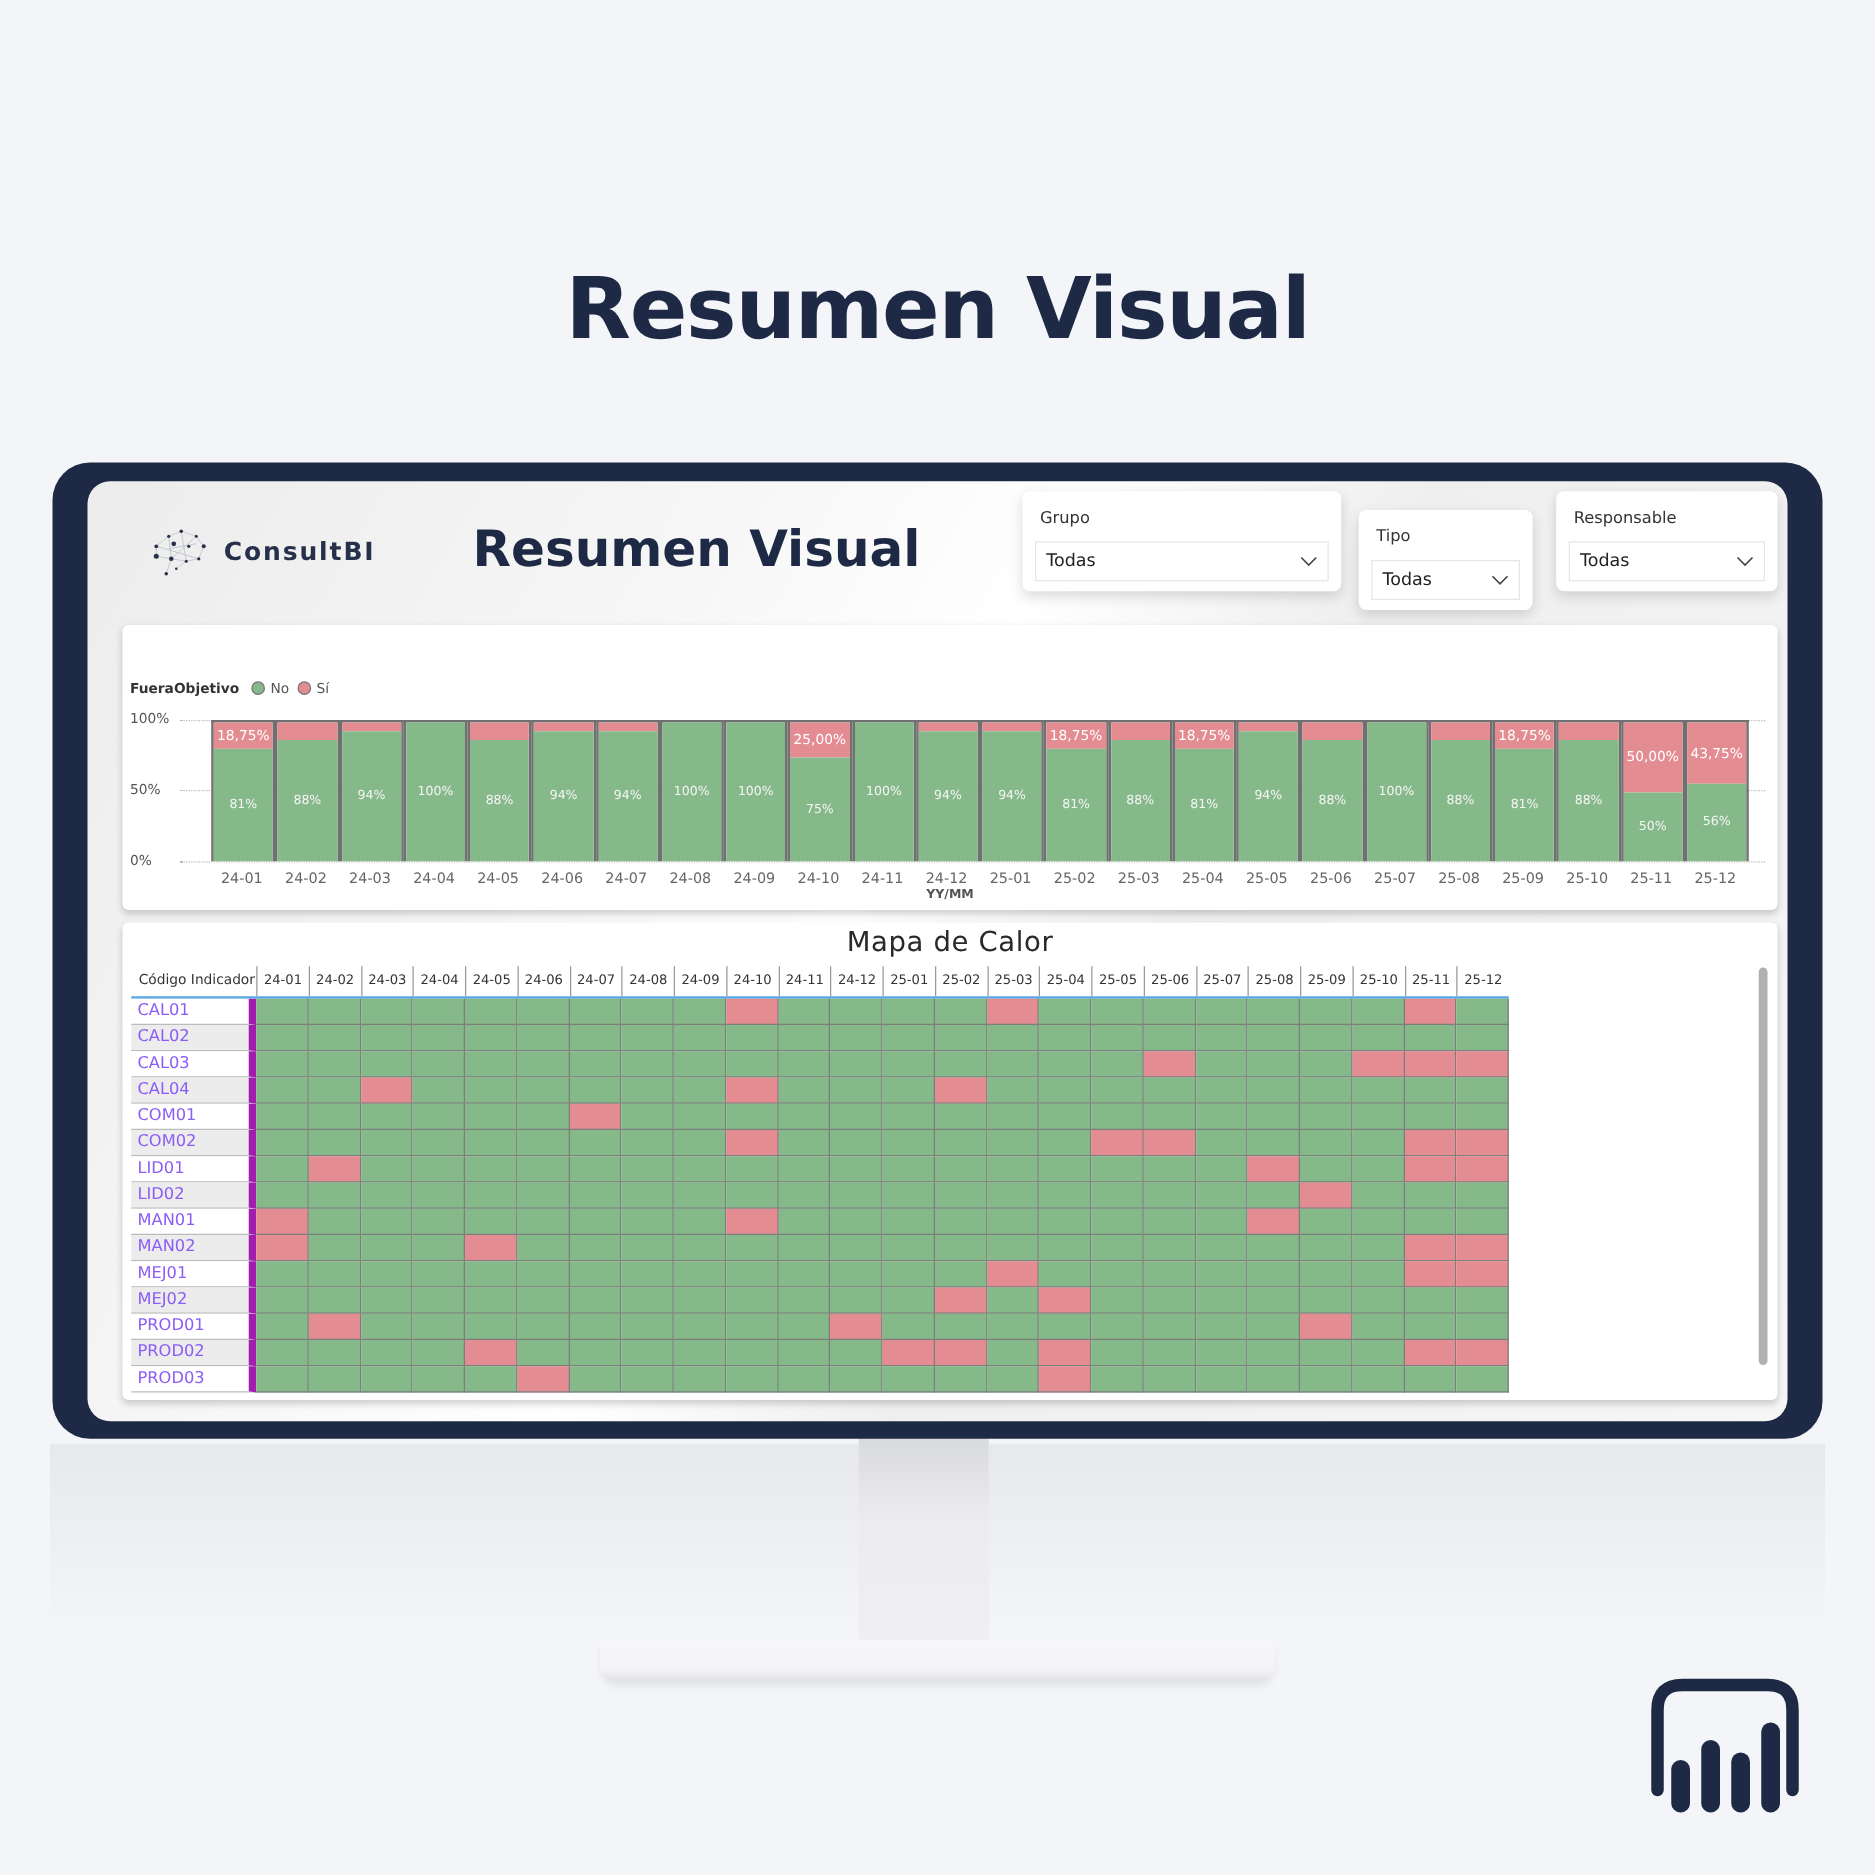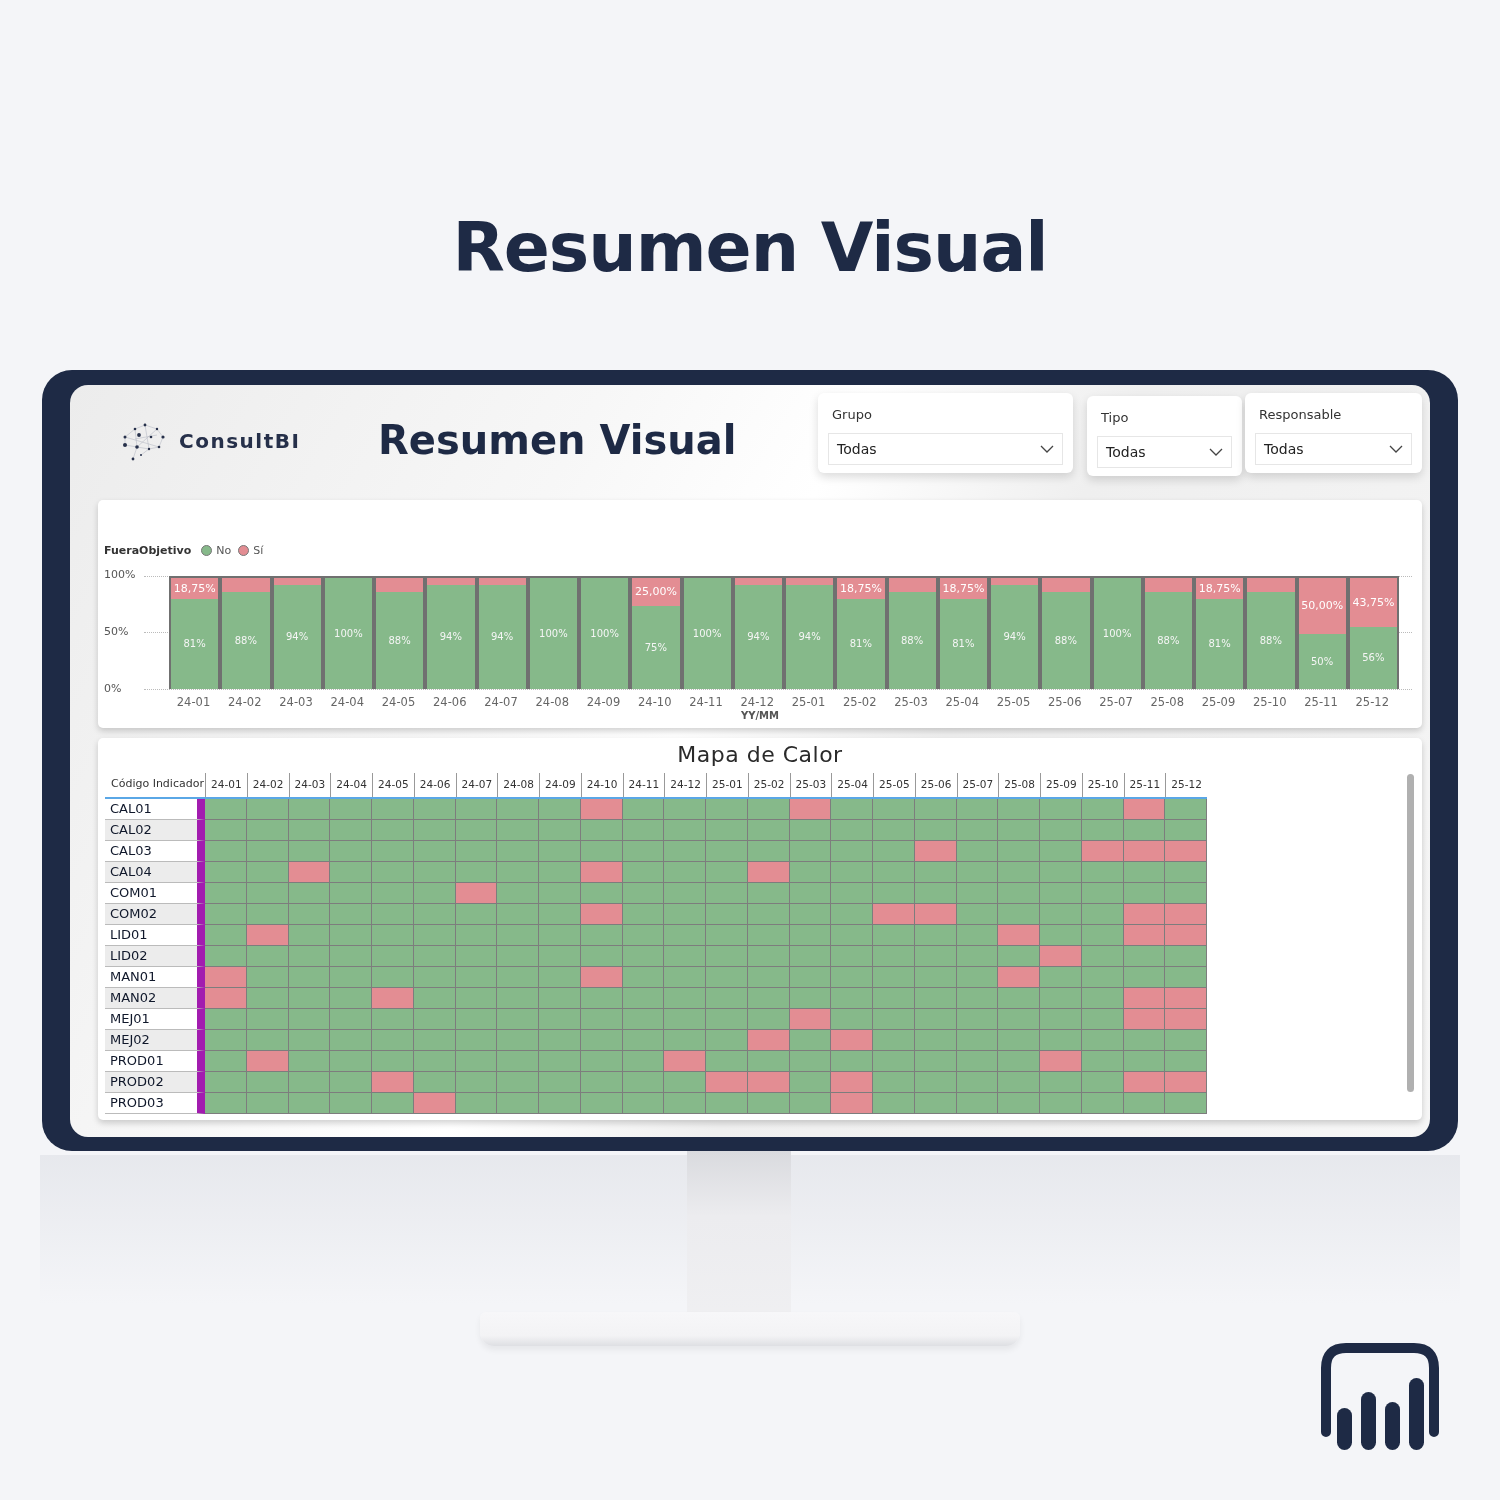--- a/index.html
+++ b/index.html
@@ -83,21 +83,21 @@
   .seg-green { background: #86b98a; color: #f5f5f5; font-size: 10px; flex: 1; display: flex; align-items: center; justify-content: center; }
   .xtick { position: absolute; top: 195px; font-size: 11.5px; color: #666; text-align: center; width: 51px; }
   .xlabel { position: absolute; top: 210px; width: 100%; text-align: center; font-size: 10px; font-weight: bold; color: #555; left: 0; }
   
   .hm-head { position: absolute; top: 35px; height: 24px; display: flex; font-size: 11px; color: #333; }
   .hm-head .h-first { width: 100px; padding-left: 6px; line-height: 22px; position: relative; }
   .hm-head .h-first .sort { position: absolute; left: 10px; top: 17px; font-size: 7px; }
   .hm-head .h-col { width: 41.75px; border-left: 1px solid #999; text-align: center; line-height: 22px; font-size: 10.5px; }
   .hm-body { position: absolute; left: 7px; top: 59px; border-top: 2px solid #5aa7e6; }
   .hm-row { display: flex; height: 21px; }
-  .hm-label { width: 100px; padding-left: 5px; font-size: 13px; color: #0f172a; line-height: 20px; border-bottom: 1px solid #bbb; border-right: 8px solid #a21caf; }
+  .hm-label { width: 100px; padding-left: 5px; font-size: 13px; color: #8b5cf6; line-height: 20px; border-bottom: 1px solid #bbb; border-right: 6px solid #a21caf; }
   .hm-row:nth-child(even) .hm-label { background: #ececec; }
   .hm-row:nth-child(odd) .hm-label { background: #fff; }
   .cell { width: 41.75px; height: 21px; background: #86b98a; border-right: 1px solid #7d7d7d; border-bottom: 1px solid #7d7d7d; }
   .cell.red { background: #e38d93; }
   .scrollbar { position: absolute; right: 8px; top: 36px; width: 7px; height: 318px; background: #b0b0b0; border-radius: 4px; }
   .pbi-logo { position: absolute; left: 1318px; top: 1340px; width: 124px; height: 112px; }
 </style>
 </head>
 <body>
 
@@ -140,21 +140,21 @@
   <div class="slicer" style="left:748px; top:8px; width:255px; height:80px;">
     <div class="slicer-label">Grupo</div>
     <div class="slicer-box">
       <span>Todas</span>
       <svg class="chev" viewBox="0 0 14 14">
           <path d="M1 4 L7 10 L13 4" stroke="#444" stroke-width="1.3" fill="none"></path>
         </svg>
     </div>
   </div>
 
-  <div class="slicer" style="left:1017px; top:11px; width:155px; height:80px;">
+  <div class="slicer" style="left:1017px; top:23px; width:139px; height:80px;">
     <div class="slicer-label">Tipo</div>
     <div class="slicer-box">
       <span>Todas</span>
       <svg class="chev" viewBox="0 0 14 14">
           <path d="M1 4 L7 10 L13 4" stroke="#444" stroke-width="1.3" fill="none"></path>
         </svg>
     </div>
   </div>
 
   <div class="slicer" style="left:1175px; top:8px; width:177px; height:80px;">

